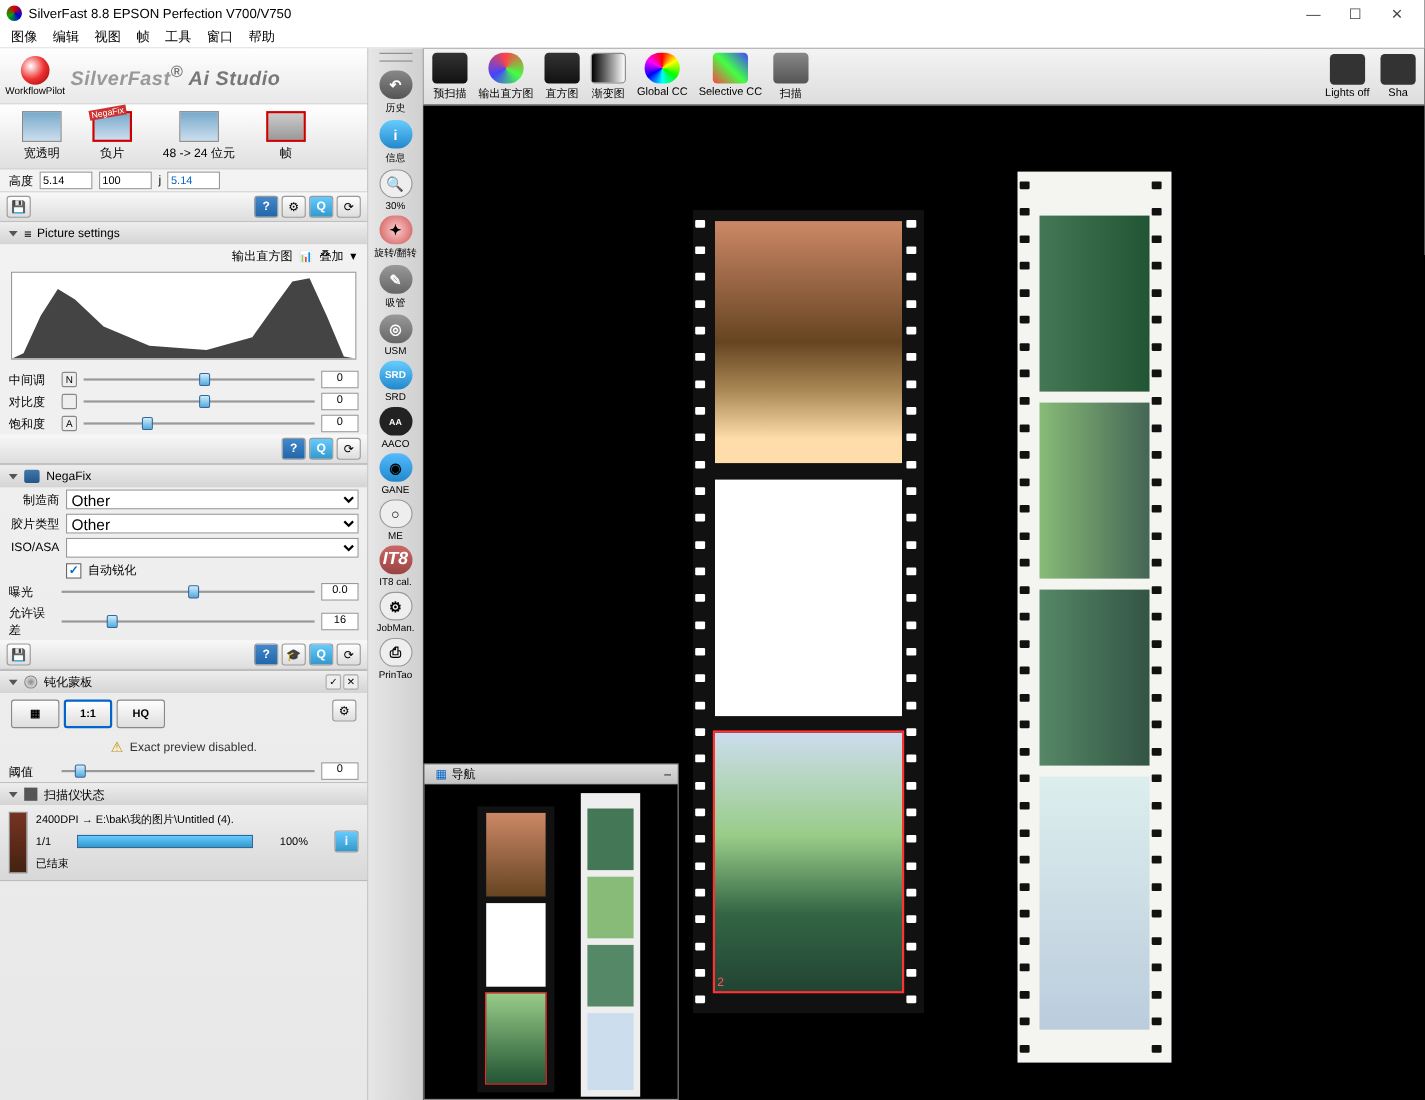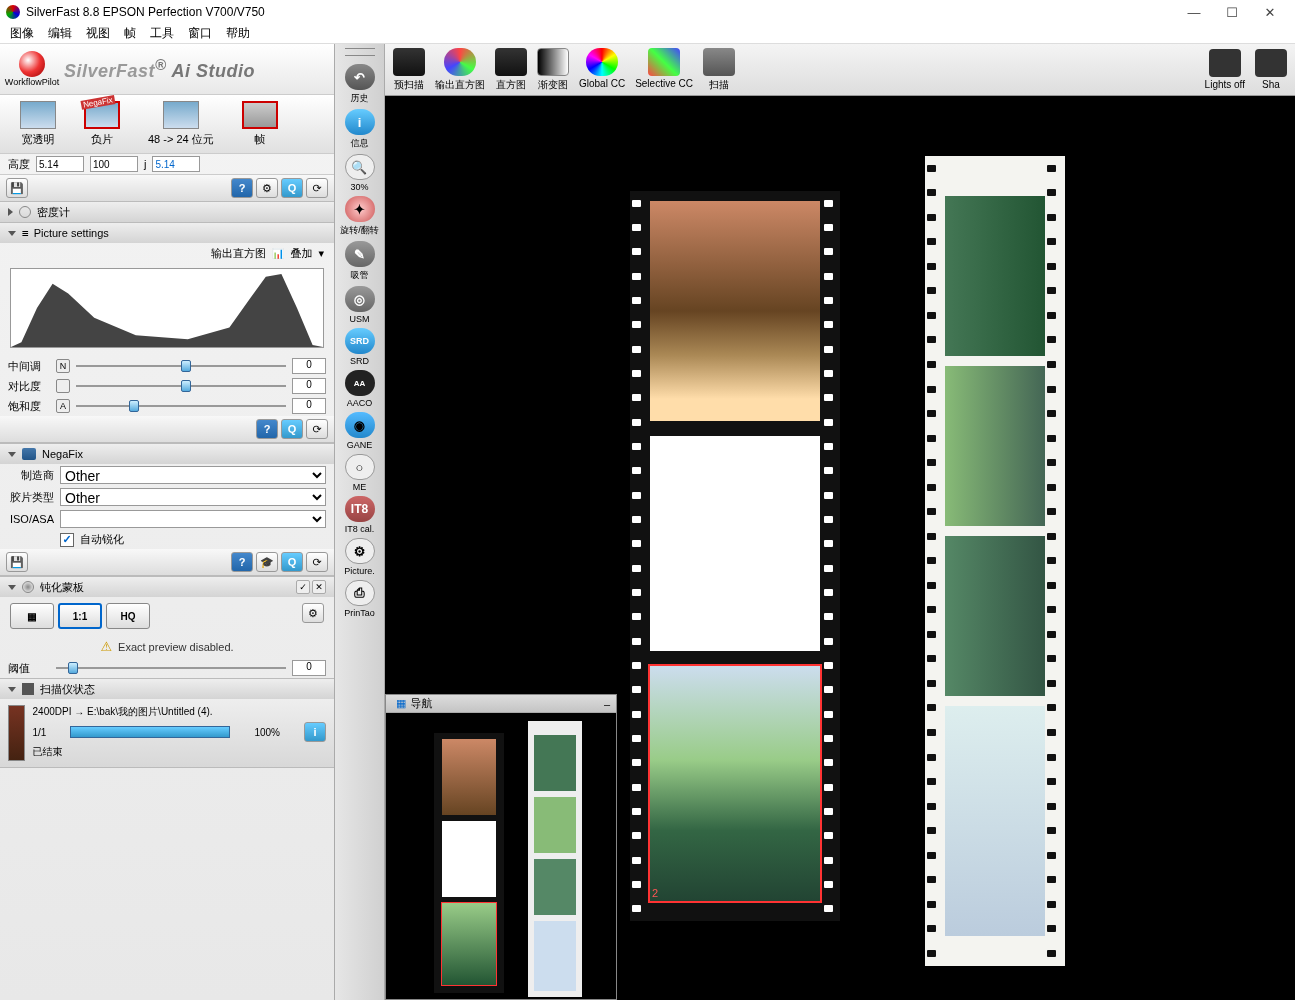--- a/index.html
+++ b/index.html
@@ -66,21 +66,21 @@
 .vtool .vicon { width:30px; height:26px; border-radius:15px; display:flex; align-items:center; justify-content:center; font-size:13px; font-weight:bold;}
 .vtool .vicon.undo { background:linear-gradient(#888,#555); color:#fff;}
 .vtool .vicon.info { background:linear-gradient(#6cf,#28c); color:#fff; border-radius:15px;}
 .vtool .vicon.zoom { background:#eee; border:1px solid #999;}
 .vtool .vicon.compass { background:radial-gradient(circle,#fcc,#c55); border-radius:15px;}
 .vtool .vicon.gray { background:linear-gradient(#999,#666); color:#fff;}
 .vtool .vicon.srd { background:linear-gradient(#6cf,#28c); color:#fff; font-size:9px; border-radius:15px;}
 .vtool .vicon.aaco { background:#222; color:#fff; font-size:8px; border-radius:15px;}
 .vtool .vicon.gane { background:linear-gradient(#5bf,#28c); border-radius:15px;}
 .vtool .vicon.me { background:#eee; border:1px solid #999;}
-.vtool .vicon.it8 { background:linear-gradient(#c66,#944); color:#fff; font-size:12px; border-radius:15px;}
+.vtool .vicon.it8 { background:linear-gradient(#c66,#944); color:#fff; font-size:16px; border-radius:15px;font-style:italic;}
 .vtool .vicon.gear { background:#eee; border:1px solid #999;}
 .preview { flex:1; background:#000; position:relative; display:flex; flex-direction:column;}
 .toptoolbar { height:52px; background:linear-gradient(#f4f4f4,#ddd); display:flex; align-items:center; gap:10px; padding:0 8px; border-bottom:1px solid #999; position:absolute; left:0; right:0; top:0; z-index:5;}
 .ttool { display:flex; flex-direction:column; align-items:center; gap:2px; font-size:10px; cursor:pointer;}
 .ttool .ticon { width:32px; height:28px; border-radius:4px; display:flex; align-items:center; justify-content:center;}
 .ticon.film { background:linear-gradient(#333,#111); color:#fff;}
 .ticon.color { background:conic-gradient(#f44,#4f4,#44f,#f44); border-radius:16px;}
 .ticon.hist2 { background:linear-gradient(#333,#111);}
 .ticon.grad { background:linear-gradient(90deg,#000,#fff); border:1px solid #888;}
 .ticon.wheel { background:conic-gradient(red,yellow,lime,cyan,blue,magenta,red); border-radius:16px;}
@@ -165,27 +165,20 @@
 
     <div class="btnbar">
       <div class="minibtn">💾</div>
       <div class="spacer"></div>
       <div class="minibtn help">?</div>
       <div class="minibtn">⚙</div>
       <div class="minibtn blue">Q</div>
       <div class="minibtn">⟳</div>
     </div>
 
-    <div class="section">
-      <div class="sechead">
-        <div class="arrow"></div>
-        <div style="width:12px;height:12px;border:1px solid #888;border-radius:6px"></div>
-        <span>密度计</span>
-      </div>
-    </div>
 
     <div class="section">
       <div class="sechead">
         <div class="arrow down"></div>
         <span style="letter-spacing:-1px;font-family:monospace">≡</span>
         <span>Picture settings</span>
       </div>
       <div class="histrow">
         <span>输出直方图</span>
         <span style="font-size:10px">📊</span>
@@ -247,20 +240,36 @@
   </div>
           <div class="formrow">
     <span class="lbl">ISO/ASA</span>
     <select><option><standard></standard></option></select>
   </div>
         </div>
       <div class="chkrow">
         <div class="chk">✓</div>
         <span>自动锐化</span>
       </div>
+      <div id="nf-sliders">
+          <div class="sliderrow">
+    <span class="lbl">曝光</span>
+    <div class="track">
+              <div class="thumb2" style="left:50%"></div>
+            </div>
+    <div class="val">0.0</div>
+  </div>
+          <div class="sliderrow">
+    <span class="lbl">允许误差</span>
+    <div class="track">
+              <div class="thumb2" style="left:18%"></div>
+            </div>
+    <div class="val">16</div>
+  </div>
+        </div>
       <div class="btnbar">
         <div class="minibtn">💾</div>
         <div class="spacer"></div>
         <div class="minibtn help">?</div>
         <div class="minibtn">🎓</div>
         <div class="minibtn blue">Q</div>
         <div class="minibtn">⟳</div>
       </div>
     </div>
 
@@ -359,21 +368,21 @@
         <div class="vtool">
     <div class="vicon me">○</div>
     <span>ME</span>
   </div>
         <div class="vtool">
     <div class="vicon it8">IT8</div>
     <span>IT8 cal.</span>
   </div>
         <div class="vtool">
     <div class="vicon gear">⚙</div>
-    <span>Picture.</span>
+    <span>JobMan.</span>
   </div>
         <div class="vtool">
     <div class="vicon gear">⎙</div>
     <span>PrinTao</span>
   </div>
       </div>
   </div>
 
   <div class="preview">
     <div class="toptoolbar">

